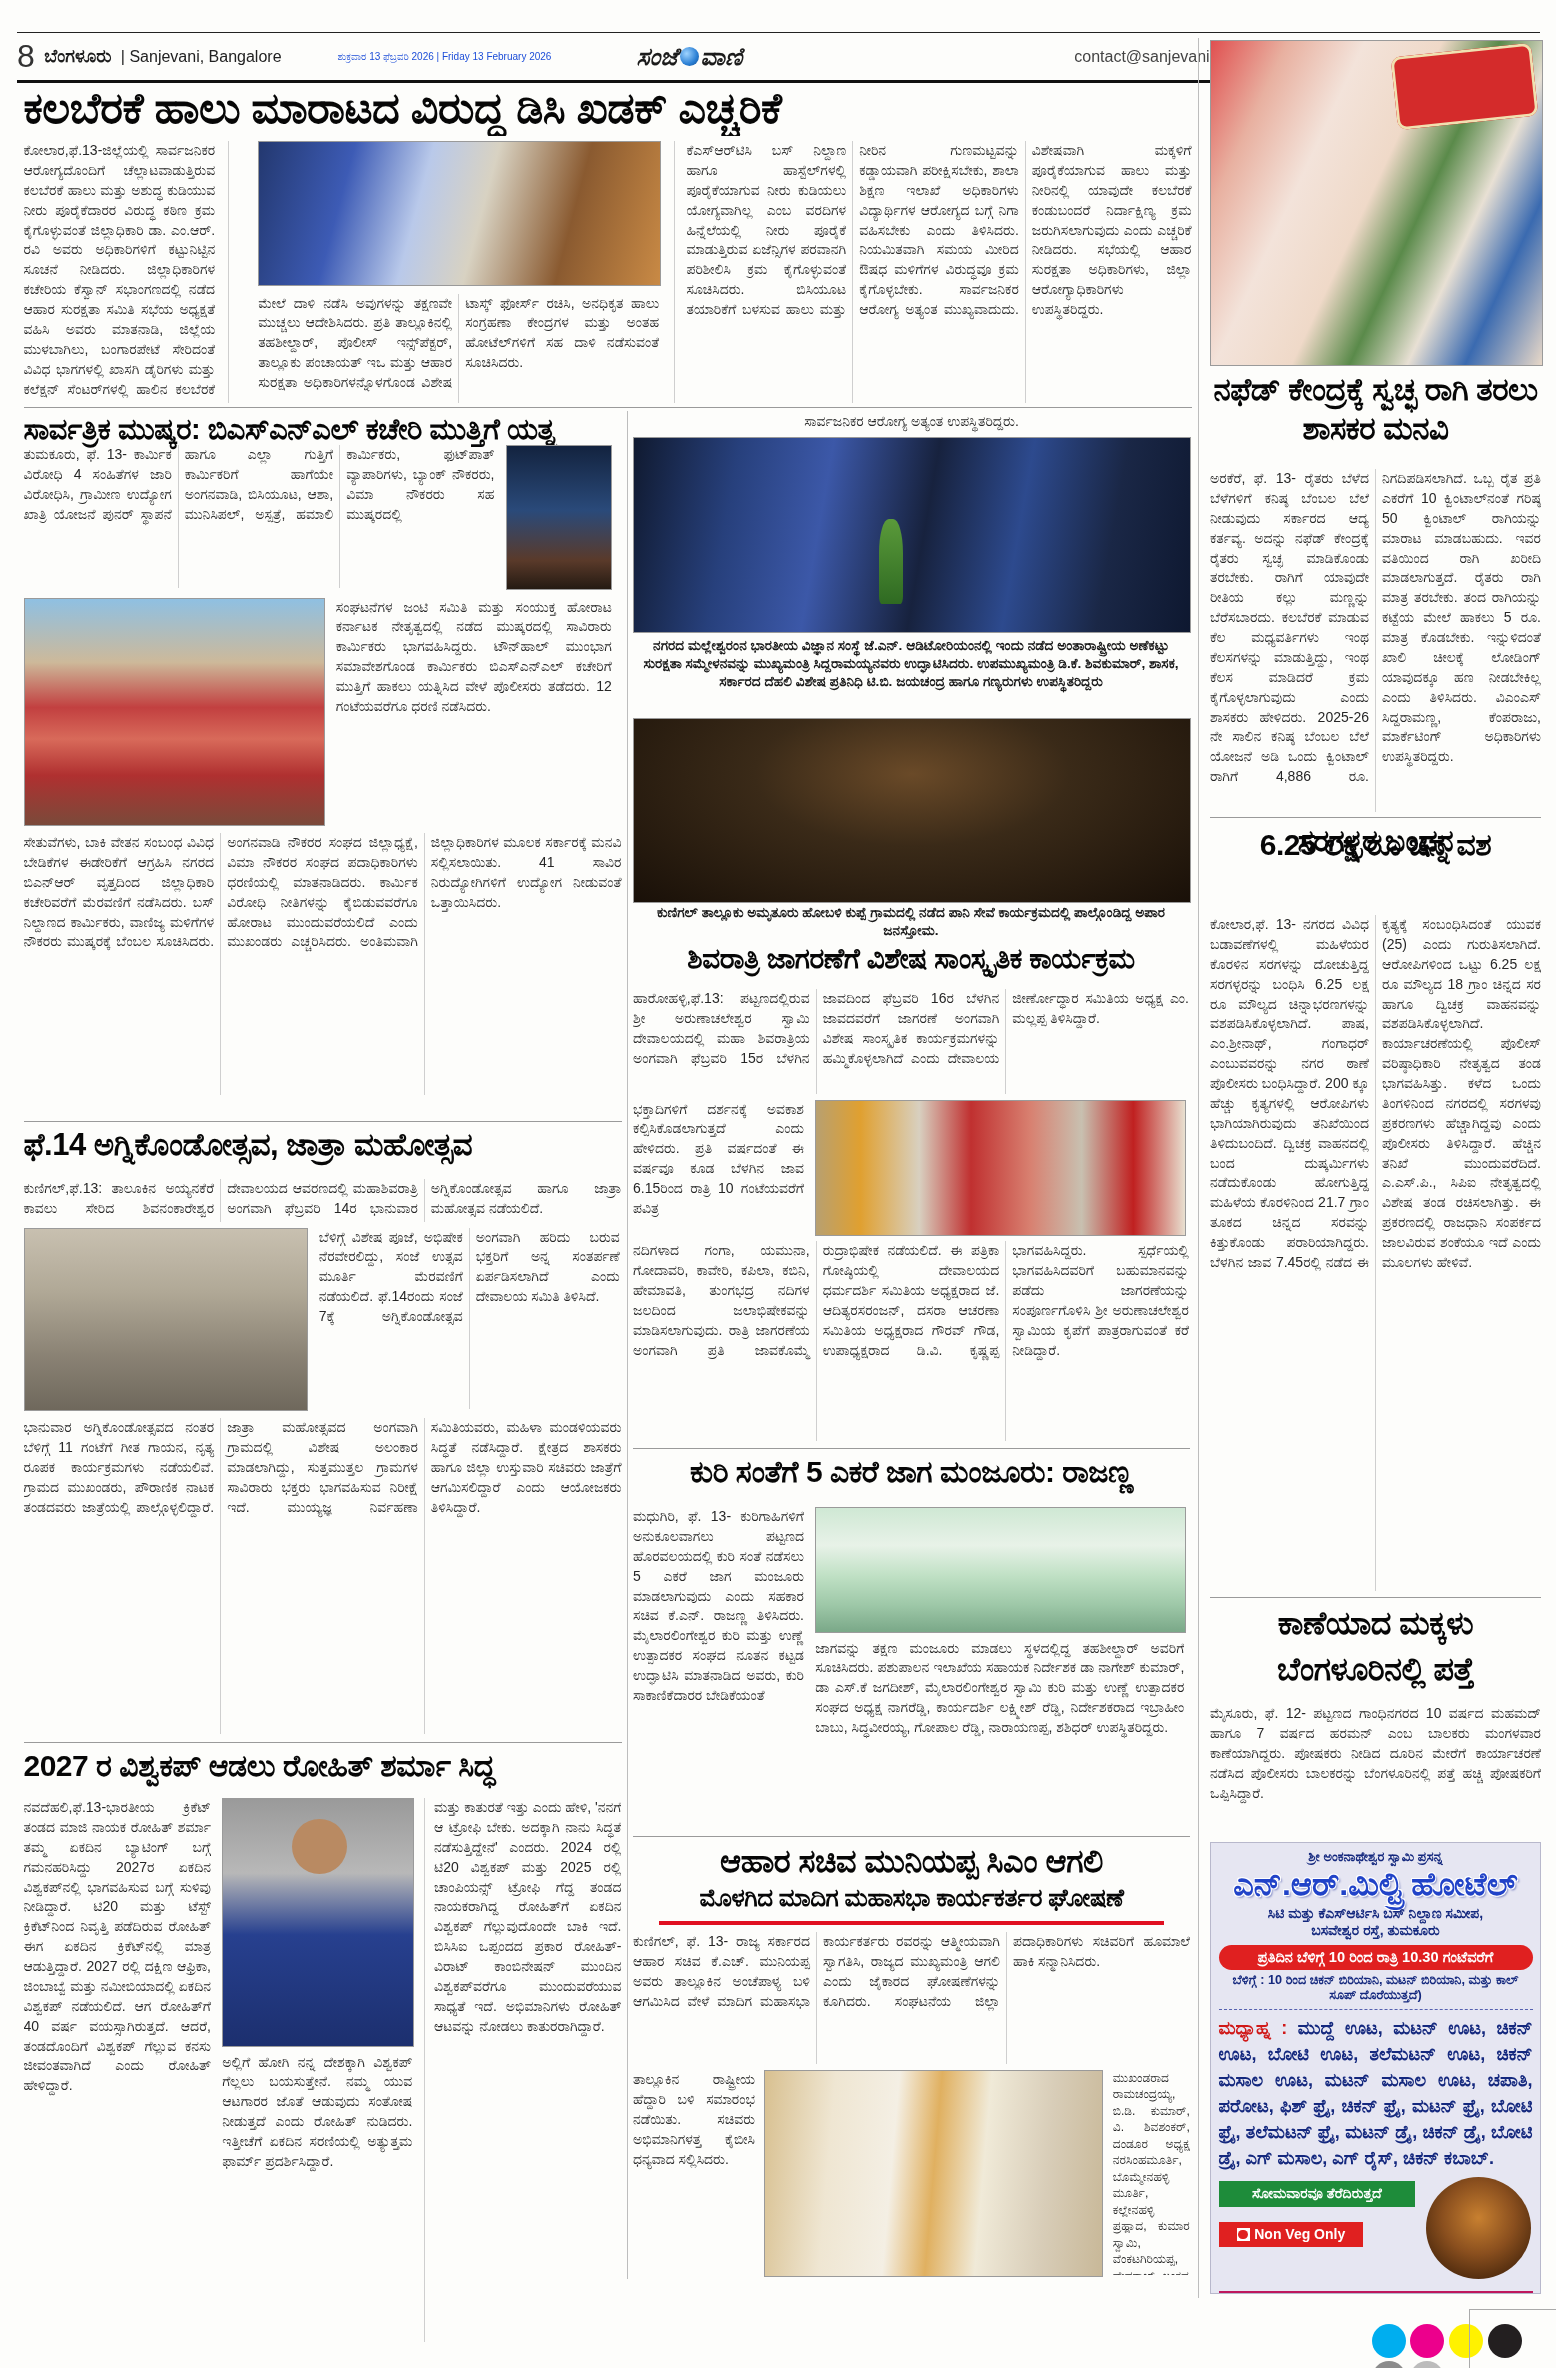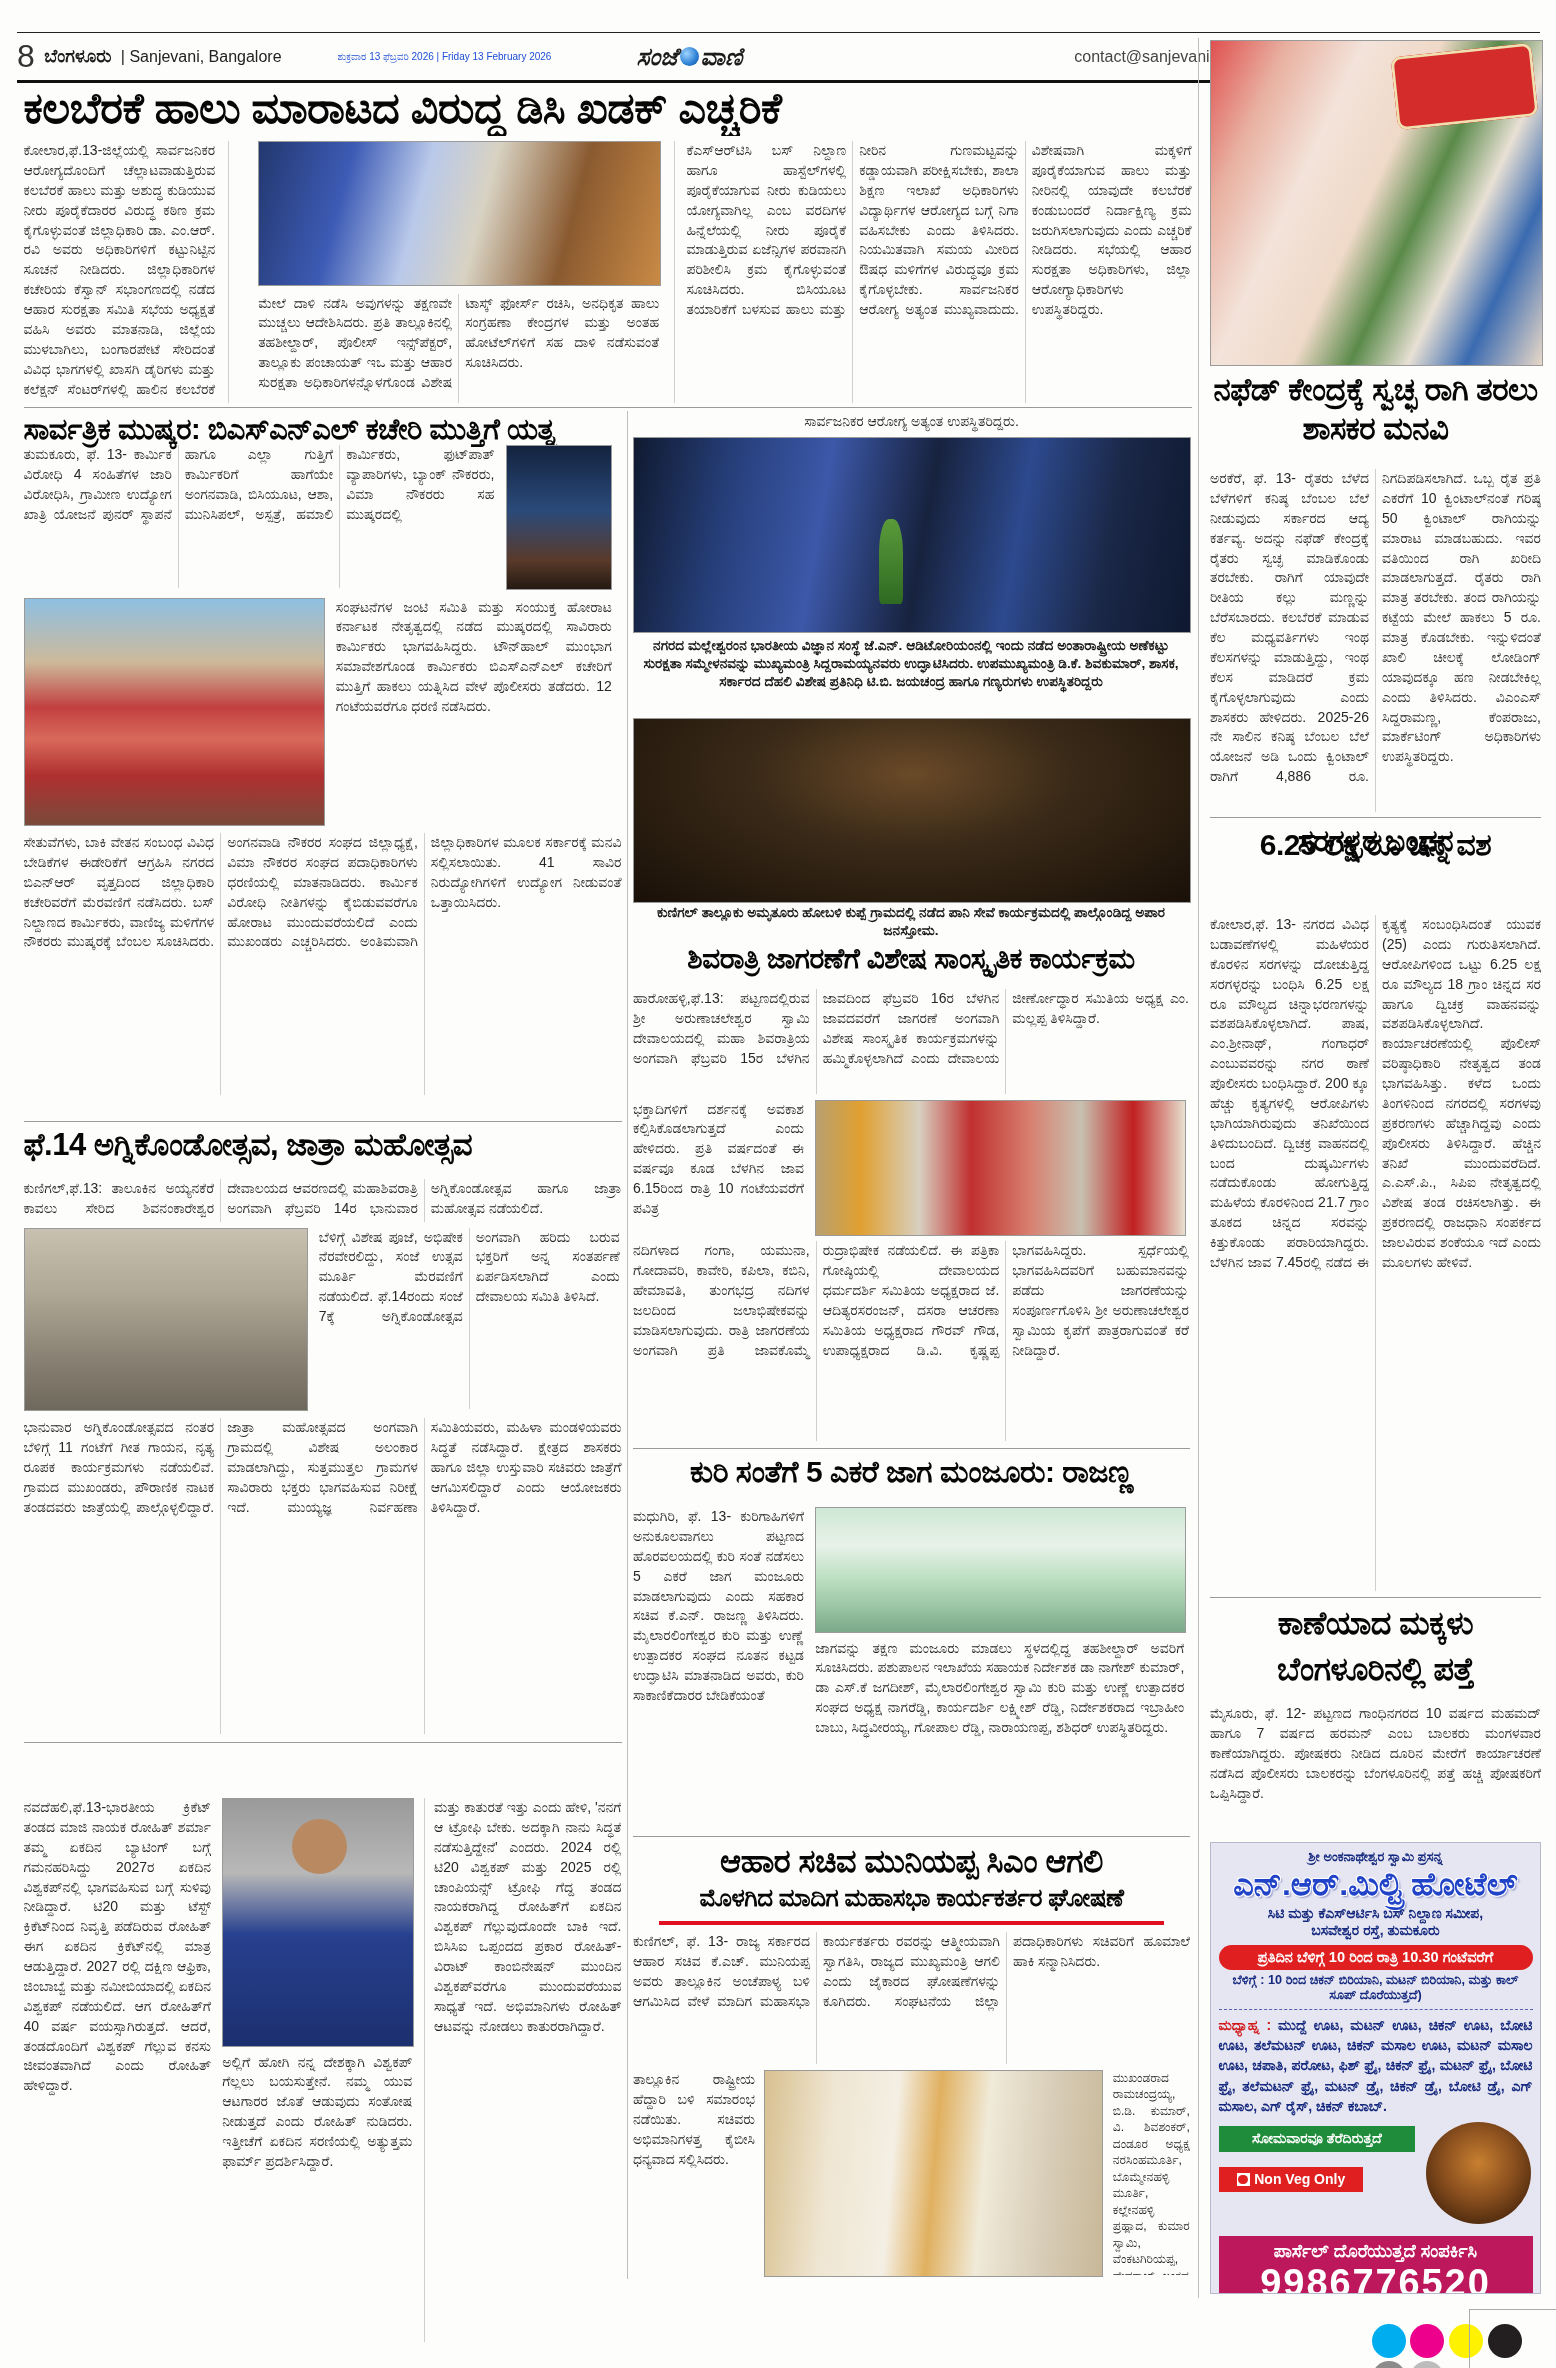--- a/index.html
+++ b/index.html
@@ -111,20 +111,21 @@
   <div class="abs" style="left:23.5px;top:1179px;width:598px;height:557px;">
     <div class="body-txt c3" style="width:598px;height:43px;">ಕುಣಿಗಲ್,ಫೆ.13: ತಾಲೂಕಿನ ಅಯ್ಯನಕೆರೆ ಕಾವಲು ಸೇರಿದ ಶಿವನಂಕಾರೇಶ್ವರ ದೇವಾಲಯದ ಆವರಣದಲ್ಲಿ ಮಹಾಶಿವರಾತ್ರಿ ಅಂಗವಾಗಿ ಫೆಬ್ರವರಿ 14ರ ಭಾನುವಾರ ಅಗ್ನಿಕೊಂಡೋತ್ಸವ ಹಾಗೂ ಜಾತ್ರಾ ಮಹೋತ್ಸವ ನಡೆಯಲಿದೆ.</div>
     <div style="display:flex;gap:11.3px;margin-top:5.6px;">
       <div class="photo" style="position:relative;width:282px;height:181px;background:linear-gradient(180deg,#c8c0b0 0%,#b0a896 35%,#8a8274 70%,#6f685c 100%);"></div>
       <div class="body-txt c2" style="width:301px;height:181px;">ಬೆಳಿಗ್ಗೆ ವಿಶೇಷ ಪೂಜೆ, ಅಭಿಷೇಕ ನೆರವೇರಲಿದ್ದು, ಸಂಜೆ ಉತ್ಸವ ಮೂರ್ತಿ ಮೆರವಣಿಗೆ ನಡೆಯಲಿದೆ. ಫೆ.14ರಂದು ಸಂಜೆ 7ಕ್ಕೆ ಅಗ್ನಿಕೊಂಡೋತ್ಸವ ಅಂಗವಾಗಿ ಹರಿದು ಬರುವ ಭಕ್ತರಿಗೆ ಅನ್ನ ಸಂತರ್ಪಣೆ ಏರ್ಪಡಿಸಲಾಗಿದೆ ಎಂದು ದೇವಾಲಯ ಸಮಿತಿ ತಿಳಿಸಿದೆ.</div>
     </div>
     <div class="body-txt c3" style="width:598px;height:316px;margin-top:7.5px;">ಭಾನುವಾರ ಅಗ್ನಿಕೊಂಡೋತ್ಸವದ ನಂತರ ಬೆಳಿಗ್ಗೆ 11 ಗಂಟೆಗೆ ಗೀತ ಗಾಯನ, ನೃತ್ಯ ರೂಪಕ ಕಾರ್ಯಕ್ರಮಗಳು ನಡೆಯಲಿವೆ. ಗ್ರಾಮದ ಮುಖಂಡರು, ಪೌರಾಣಿಕ ನಾಟಕ ತಂಡದವರು ಜಾತ್ರೆಯಲ್ಲಿ ಪಾಲ್ಗೊಳ್ಳಲಿದ್ದಾರೆ. ಜಾತ್ರಾ ಮಹೋತ್ಸವದ ಅಂಗವಾಗಿ ಗ್ರಾಮದಲ್ಲಿ ವಿಶೇಷ ಅಲಂಕಾರ ಮಾಡಲಾಗಿದ್ದು, ಸುತ್ತಮುತ್ತಲ ಗ್ರಾಮಗಳ ಸಾವಿರಾರು ಭಕ್ತರು ಭಾಗವಹಿಸುವ ನಿರೀಕ್ಷೆ ಇದೆ. ಮುಯ್ಯಜ್ಞ ನಿರ್ವಹಣಾ ಸಮಿತಿಯವರು, ಮಹಿಳಾ ಮಂಡಳಿಯವರು ಸಿದ್ಧತೆ ನಡೆಸಿದ್ದಾರೆ. ಕ್ಷೇತ್ರದ ಶಾಸಕರು ಹಾಗೂ ಜಿಲ್ಲಾ ಉಸ್ತುವಾರಿ ಸಚಿವರು ಜಾತ್ರೆಗೆ ಆಗಮಿಸಲಿದ್ದಾರೆ ಎಂದು ಆಯೋಜಕರು ತಿಳಿಸಿದ್ದಾರೆ.</div>
   </div>
 
   <div class="rule" style="left:23.5px;top:1742px;width:598px;height:0.9px;background:#9a9a9a;"></div>
+  <div class="abs hl" style="left:23.5px;top:1750px;width:598px;height:41px;font-size:30px;">2027 ರ ವಿಶ್ವಕಪ್ ಆಡಲು ರೋಹಿತ್ ಶರ್ಮಾ ಸಿದ್ಧ</div>
   <div class="abs" style="left:23.5px;top:1798px;width:598px;height:544px;display:flex;gap:11.3px;">
     <div class="body-txt" style="width:190px;height:544px;">ನವದೆಹಲಿ,ಫೆ.13-ಭಾರತೀಯ ಕ್ರಿಕೆಟ್ ತಂಡದ ಮಾಜಿ ನಾಯಕ ರೋಹಿತ್ ಶರ್ಮಾ ತಮ್ಮ ಏಕದಿನ ಬ್ಯಾಟಿಂಗ್ ಬಗ್ಗೆ ಗಮನಹರಿಸಿದ್ದು 2027ರ ಏಕದಿನ ವಿಶ್ವಕಪ್‌ನಲ್ಲಿ ಭಾಗವಹಿಸುವ ಬಗ್ಗೆ ಸುಳಿವು ನೀಡಿದ್ದಾರೆ. ಟಿ20 ಮತ್ತು ಟೆಸ್ಟ್ ಕ್ರಿಕೆಟ್‌ನಿಂದ ನಿವೃತ್ತಿ ಪಡೆದಿರುವ ರೋಹಿತ್ ಈಗ ಏಕದಿನ ಕ್ರಿಕೆಟ್‌ನಲ್ಲಿ ಮಾತ್ರ ಆಡುತ್ತಿದ್ದಾರೆ. 2027 ರಲ್ಲಿ ದಕ್ಷಿಣ ಆಫ್ರಿಕಾ, ಜಿಂಬಾಬ್ವೆ ಮತ್ತು ನಮೀಬಿಯಾದಲ್ಲಿ ಏಕದಿನ ವಿಶ್ವಕಪ್ ನಡೆಯಲಿದೆ. ಆಗ ರೋಹಿತ್‌ಗೆ 40 ವರ್ಷ ವಯಸ್ಸಾಗಿರುತ್ತದೆ. ಆದರೆ, ತಂಡದೊಂದಿಗೆ ವಿಶ್ವಕಪ್ ಗೆಲ್ಲುವ ಕನಸು ಜೀವಂತವಾಗಿದೆ ಎಂದು ರೋಹಿತ್ ಹೇಳಿದ್ದಾರೆ.</div>
     <div style="width:190px;">
       <div class="photo" style="position:relative;width:190px;height:247px;background:linear-gradient(180deg,#9a9a9a 0%,#b8b8b8 30%,#27408f 55%,#1c2f6e 100%);">
         <div style="position:absolute;left:36%;top:8%;width:55px;height:55px;border-radius:50%;background:#b98a62;"></div>
       </div>
       <div class="body-txt" style="width:190px;height:286px;margin-top:5.6px;">ಅಲ್ಲಿಗೆ ಹೋಗಿ ನನ್ನ ದೇಶಕ್ಕಾಗಿ ವಿಶ್ವಕಪ್ ಗೆಲ್ಲಲು ಬಯಸುತ್ತೇನೆ. ನಮ್ಮ ಯುವ ಆಟಗಾರರ ಜೊತೆ ಆಡುವುದು ಸಂತೋಷ ನೀಡುತ್ತದೆ ಎಂದು ರೋಹಿತ್ ನುಡಿದರು. ಇತ್ತೀಚೆಗೆ ಏಕದಿನ ಸರಣಿಯಲ್ಲಿ ಅತ್ಯುತ್ತಮ ಫಾರ್ಮ್ ಪ್ರದರ್ಶಿಸಿದ್ದಾರೆ.</div>
     </div>
     <div class="body-txt" style="width:190px;height:544px;border-left:0.9px solid #cfcfcf;padding-left:9.4px;">ಮತ್ತು ಕಾತುರತೆ ಇತ್ತು ಎಂದು ಹೇಳಿ, 'ನನಗೆ ಆ ಟ್ರೋಫಿ ಬೇಕು. ಅದಕ್ಕಾಗಿ ನಾನು ಸಿದ್ಧತೆ ನಡೆಸುತ್ತಿದ್ದೇನೆ' ಎಂದರು. 2024 ರಲ್ಲಿ ಟಿ20 ವಿಶ್ವಕಪ್ ಮತ್ತು 2025 ರಲ್ಲಿ ಚಾಂಪಿಯನ್ಸ್ ಟ್ರೋಫಿ ಗೆದ್ದ ತಂಡದ ನಾಯಕರಾಗಿದ್ದ ರೋಹಿತ್‌ಗೆ ಏಕದಿನ ವಿಶ್ವಕಪ್ ಗೆಲ್ಲುವುದೊಂದೇ ಬಾಕಿ ಇದೆ. ಬಿಸಿಸಿಐ ಒಪ್ಪಂದದ ಪ್ರಕಾರ ರೋಹಿತ್-ವಿರಾಟ್ ಕಾಂಬಿನೇಷನ್ ಮುಂದಿನ ವಿಶ್ವಕಪ್‌ವರೆಗೂ ಮುಂದುವರೆಯುವ ಸಾಧ್ಯತೆ ಇದೆ. ಅಭಿಮಾನಿಗಳು ರೋಹಿತ್ ಆಟವನ್ನು ನೋಡಲು ಕಾತುರರಾಗಿದ್ದಾರೆ.</div>
   </div>
@@ -145,21 +146,21 @@
   <div class="abs hl hl-center" style="left:1210px;top:1652px;width:331px;height:43px;font-size:32px;">ಬೆಂಗಳೂರಿನಲ್ಲಿ ಪತ್ತೆ</div>
   <div class="abs body-txt" style="left:1210px;top:1704px;width:331px;height:132px;">ಮೈಸೂರು, ಫೆ. 12- ಪಟ್ಟಣದ ಗಾಂಧಿನಗರದ 10 ವರ್ಷದ ಮಹಮದ್ ಹಾಗೂ 7 ವರ್ಷದ ಹರಮನ್ ಎಂಬ ಬಾಲಕರು ಮಂಗಳವಾರ ಕಾಣೆಯಾಗಿದ್ದರು. ಪೋಷಕರು ನೀಡಿದ ದೂರಿನ ಮೇರೆಗೆ ಕಾರ್ಯಾಚರಣೆ ನಡೆಸಿದ ಪೊಲೀಸರು ಬಾಲಕರನ್ನು ಬೆಂಗಳೂರಿನಲ್ಲಿ ಪತ್ತೆ ಹಚ್ಚಿ ಪೋಷಕರಿಗೆ ಒಪ್ಪಿಸಿದ್ದಾರೆ.</div>
 
   <div class="abs" style="left:1210px;top:1842px;width:331px;height:452px;background:#e6e6f2;border:0.9px solid #b8b8cc;box-sizing:border-box;padding:5.6px 7.5px;overflow:hidden;">
     <div class="adtxt" style="text-align:center;font-size:13px;">ಶ್ರೀ ಅಂಕನಾಥೇಶ್ವರ ಸ್ವಾಮಿ ಪ್ರಸನ್ನ</div>
     <div style="text-align:center;font-size:32px;font-weight:800;color:#2143c8;text-shadow:-0.9px -0.9px 0 #fff,0.9px -0.9px 0 #fff,-0.9px 0.9px 0 #fff,0.9px 0.9px 0 #fff,1.9px 1.9px 1.9px #8890c8;margin:1.9px 0;">ಎನ್.ಆರ್.ಮಿಲ್ಟ್ರಿ ಹೋಟೆಲ್</div>
     <div class="adtxt" style="text-align:center;font-size:14px;">ಸಿಟಿ ಮತ್ತು ಕೆಎಸ್ಆರ್ಟಿಸಿ ಬಸ್ ನಿಲ್ದಾಣ ಸಮೀಪ,</div>
     <div class="adtxt" style="text-align:center;font-size:14px;">ಬಸವೇಶ್ವರ ರಸ್ತೆ, ತುಮಕೂರು</div>
     <div style="background:#e02020;color:#fff;font-weight:800;font-size:14.6px;text-align:center;border-radius:15px;padding:3.8px 5.6px;margin:5.6px 0 3.8px 0;">ಪ್ರತಿದಿನ ಬೆಳಿಗ್ಗೆ 10 ರಿಂದ ರಾತ್ರಿ 10.30 ಗಂಟೆವರೆಗೆ</div>
     <div class="adtxt" style="text-align:center;font-size:12.7px;border-bottom:1.9px dashed #5560b0;padding-bottom:5.6px;">ಬೆಳಿಗ್ಗೆ : 10 ರಿಂದ ಚಿಕನ್ ಬಿರಿಯಾನಿ, ಮಟನ್ ಬಿರಿಯಾನಿ, ಮತ್ತು ಕಾಲ್ ಸೂಪ್ ದೊರೆಯುತ್ತದೆ)</div>
-    <div style="margin-top:4.7px;font-size:14px;line-height:1.45;text-align:justify;">
+    <div style="margin-top:4.7px;font-size:18px;line-height:1.45;text-align:justify;">
       <span style="color:#d01818;font-weight:800;">ಮಧ್ಯಾಹ್ನ :</span>
       <span class="adtxt">ಮುದ್ದೆ ಊಟ, ಮಟನ್ ಊಟ, ಚಿಕನ್ ಊಟ, ಬೋಟಿ ಊಟ, ತಲೆಮಟನ್ ಊಟ, ಚಿಕನ್ ಮಸಾಲ ಊಟ, ಮಟನ್ ಮಸಾಲ ಊಟ, ಚಪಾತಿ, ಪರೋಟ, ಫಿಶ್ ಫ್ರೈ, ಚಿಕನ್ ಫ್ರೈ, ಮಟನ್ ಫ್ರೈ, ಬೋಟಿ ಫ್ರೈ, ತಲೆಮಟನ್ ಫ್ರೈ, ಮಟನ್ ಡ್ರೈ, ಚಿಕನ್ ಡ್ರೈ, ಬೋಟಿ ಡ್ರೈ, ಎಗ್ ಮಸಾಲ, ಎಗ್ ರೈಸ್, ಚಿಕನ್ ಕಬಾಬ್.</span>
     </div>
     <div style="position:relative;height:105px;margin-top:5.6px;">
       <div style="position:absolute;left:0;top:3.8px;width:193px;background:#1e8c3a;color:#fff;font-weight:800;font-size:14px;text-align:center;padding:4.7px 1.9px;">ಸೋಮವಾರವೂ ತೆರೆದಿರುತ್ತದೆ</div>
       <div style="position:absolute;left:0;top:45px;width:141px;background:#e02020;color:#fff;font-weight:800;font-size:14px;text-align:center;padding:4.7px 1.9px;display:flex;align-items:center;gap:4.7px;justify-content:center;">
         <span style="width:13px;height:13px;background:#fff;display:inline-block;">
             <span style="display:block;width:9.4px;height:9.4px;margin:1.9px;border-radius:50%;background:#e02020;"></span>
           </span>
         <span>Non Veg Only</span>

